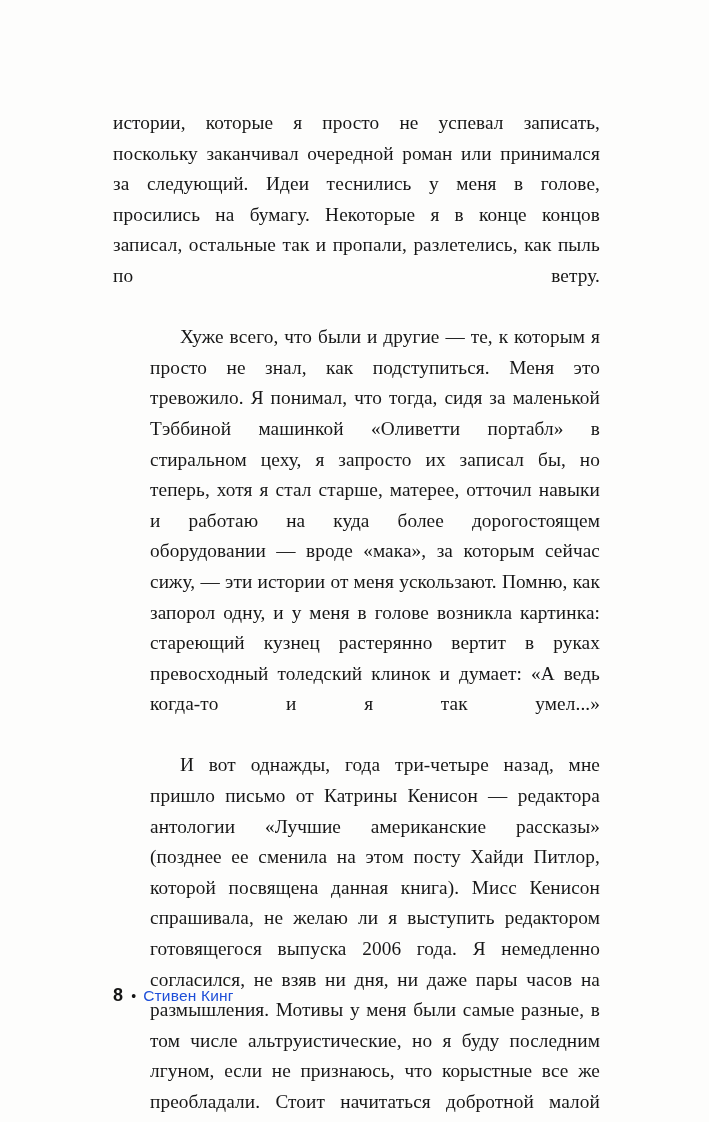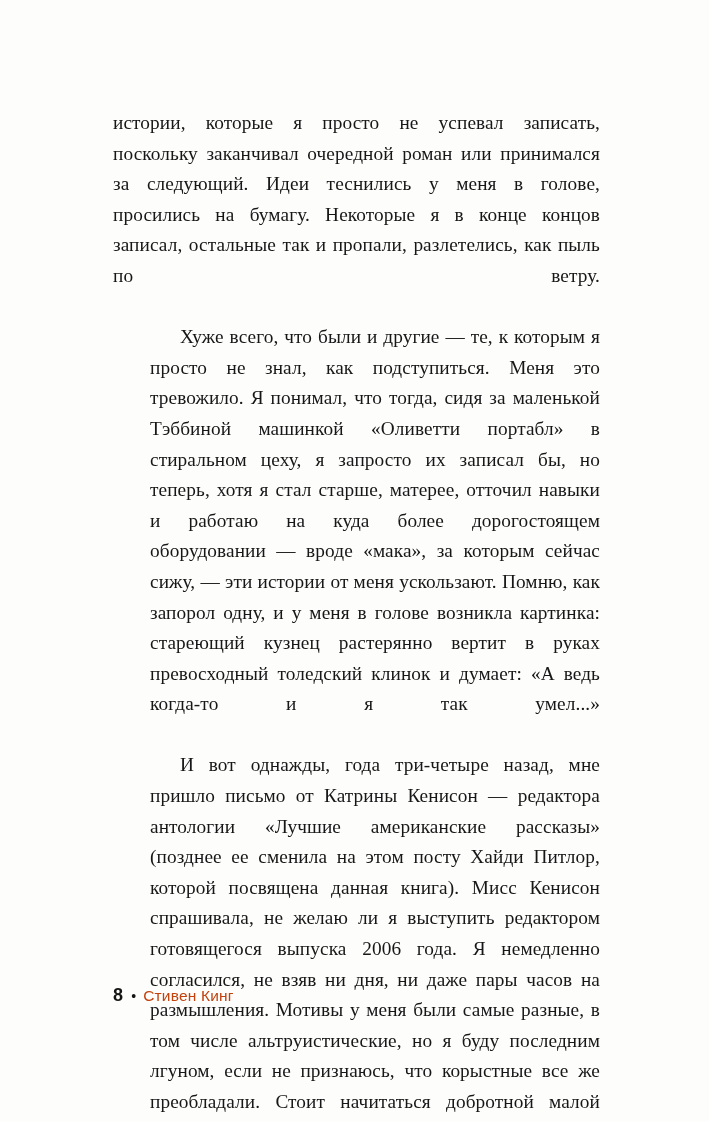--- a/index.html
+++ b/index.html
@@ -65,21 +65,21 @@
     color: #141414;
     letter-spacing: 0.2px;
   }
   #footer .sep {
     font-size: 14px;
     margin: 0 7px 0 8px;
     color: #141414;
   }
   #footer .runhead {
     font-size: 15.5px;
-    color: #c2410c;
+    color: #1d4ed8;
     letter-spacing: 0.2px;
   }
 </style>
 </head>
 <body>
 
 <div id="page">
 
   <div id="text-column">
     <p class="para">истории, которые я просто не успевал записать, поскольку заканчивал очередной роман или принимался за следующий. Идеи теснились у меня в голове, просились на бумагу. Некоторые я в конце концов записал, остальные так и пропали, разлетелись, как пыль по ветру.</p>

